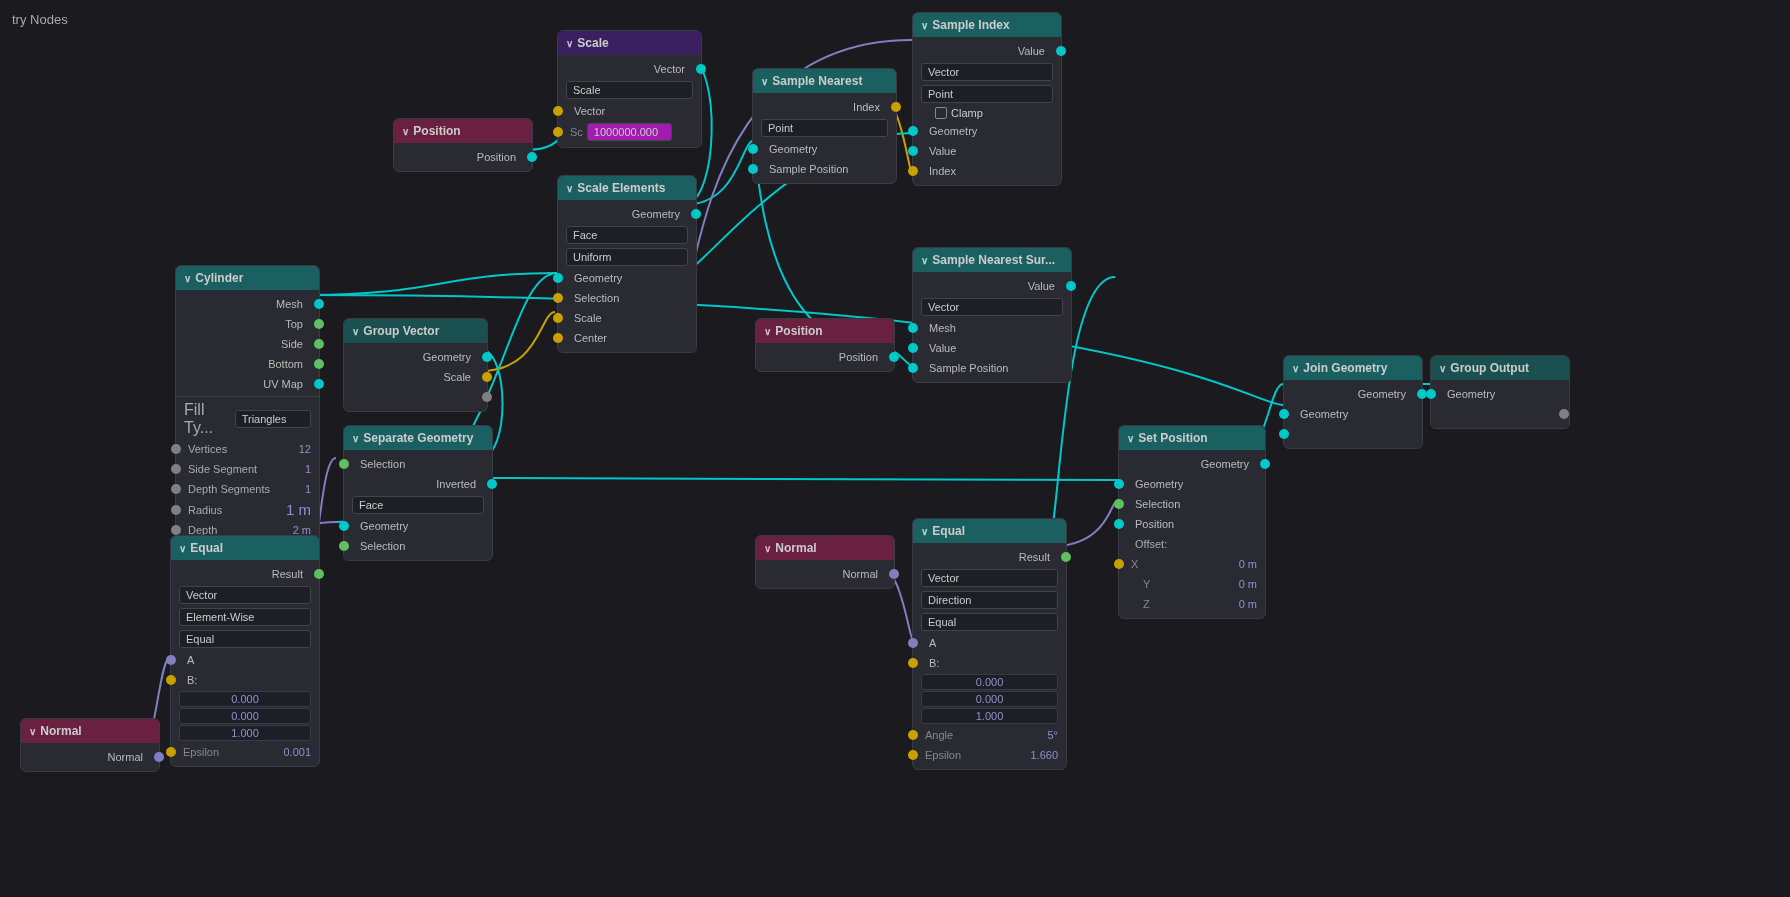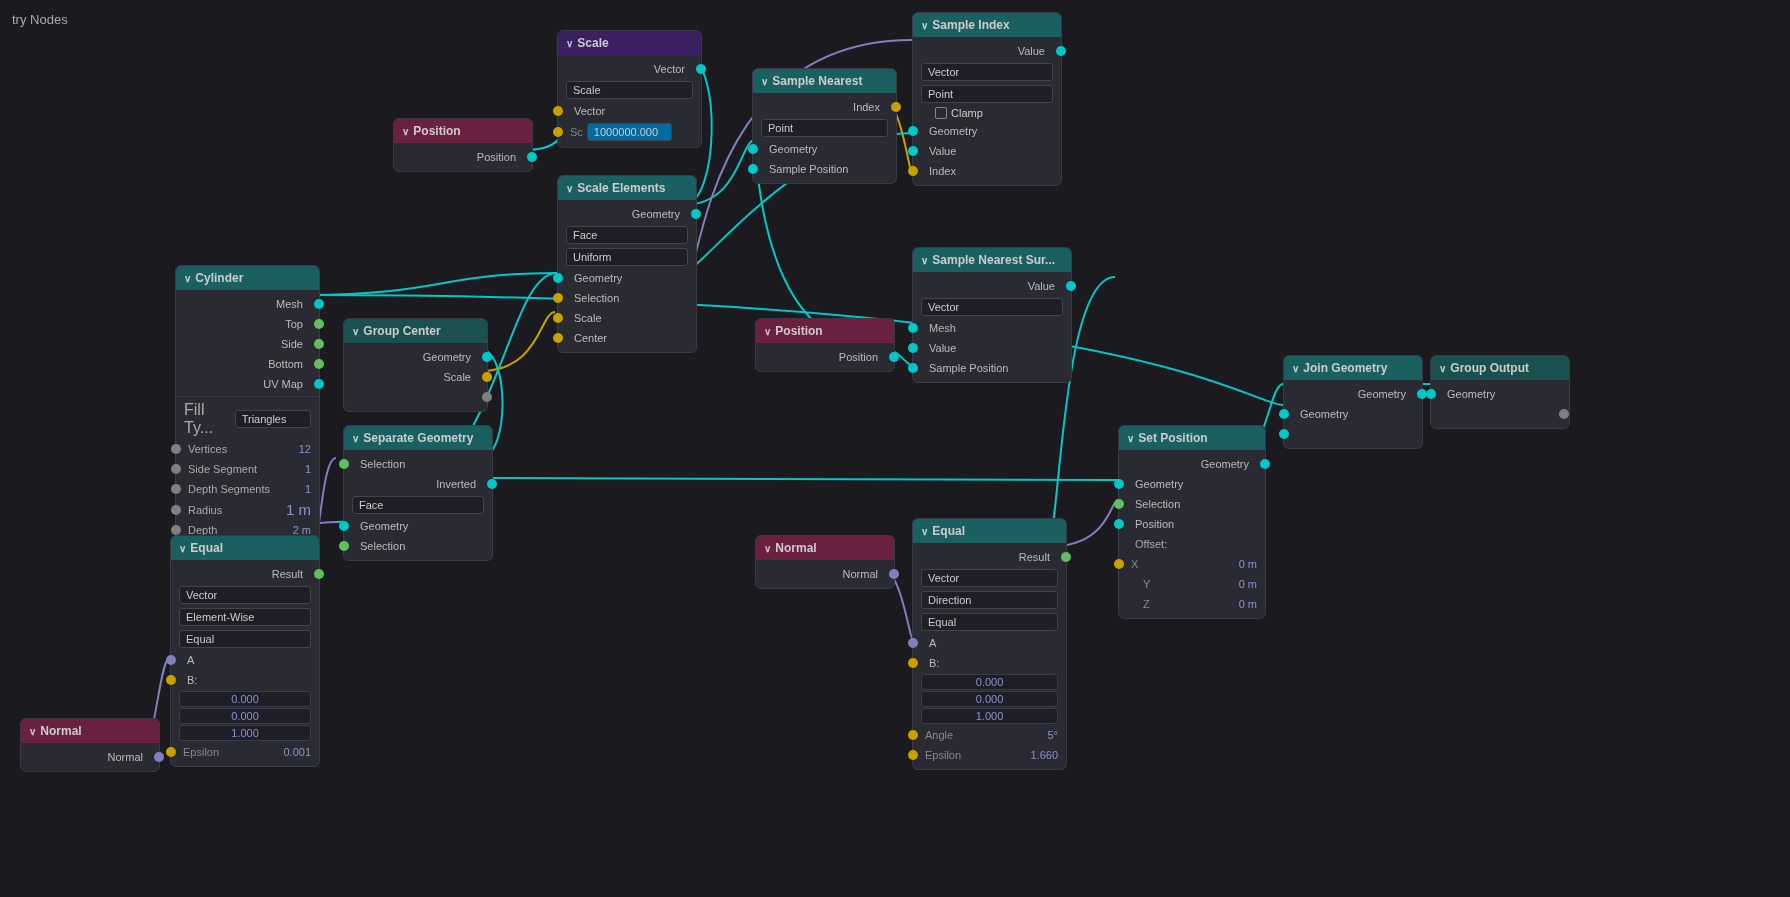--- a/index.html
+++ b/index.html
@@ -78,21 +78,21 @@
       border: 1px solid #444;
       border-radius: 3px;
       padding: 2px 6px;
       color: #ccc;
       font-size: 11px;
       width: 100%;
       appearance: none;
       cursor: pointer;
     }
     .node-input {
-      background: #0369a1;
+      background: #a21caf;
       border: 1px solid #444;
       border-radius: 3px;
       padding: 2px 6px;
       color: #ccc;
       font-size: 11px;
       width: 100%;
     }
     
     .header-teal { background: #1a6060; }
     .header-pink { background: #6a2040; }
@@ -413,21 +413,21 @@
       <div class="socket gray left"></div>
       <span style="font-size:11px;color:#aaa;padding-left:4px;">Depth</span>
       <span style="font-size:11px;color:#9090d0;margin-left:auto;">2 m</span>
     </div>
   </div>
 </div>
 
 <div class="node" style="left:343px; top:318px; width:145px;">
   <div class="node-header header-dark-teal">
     <span class="arrow">∨</span>
-    <span>Group Center</span>
+    <span>Group Vector</span>
   </div>
   <div class="node-body">
     <div class="node-row right">
       <span class="row-label">Geometry</span>
       <div class="socket cyan right"></div>
     </div>
     <div class="node-row right">
       <span class="row-label">Scale</span>
       <div class="socket yellow right"></div>
     </div>

